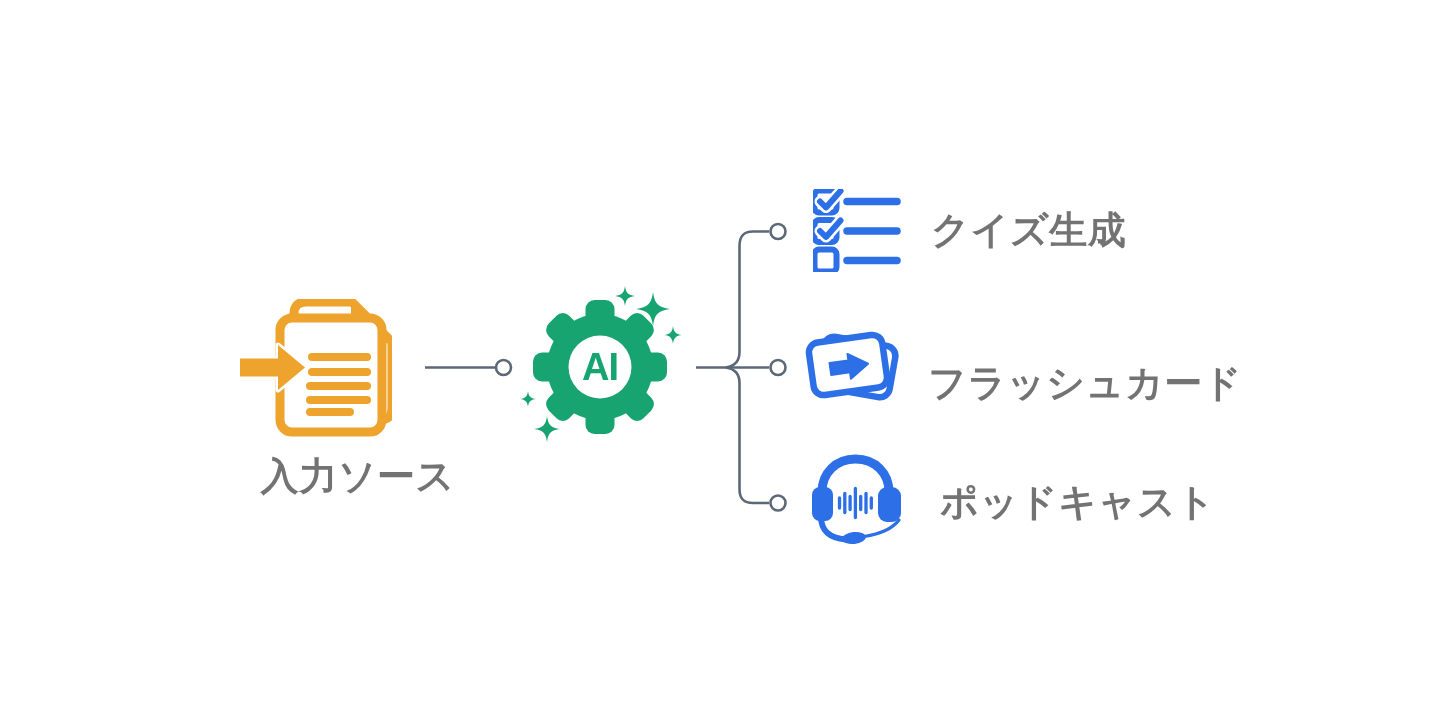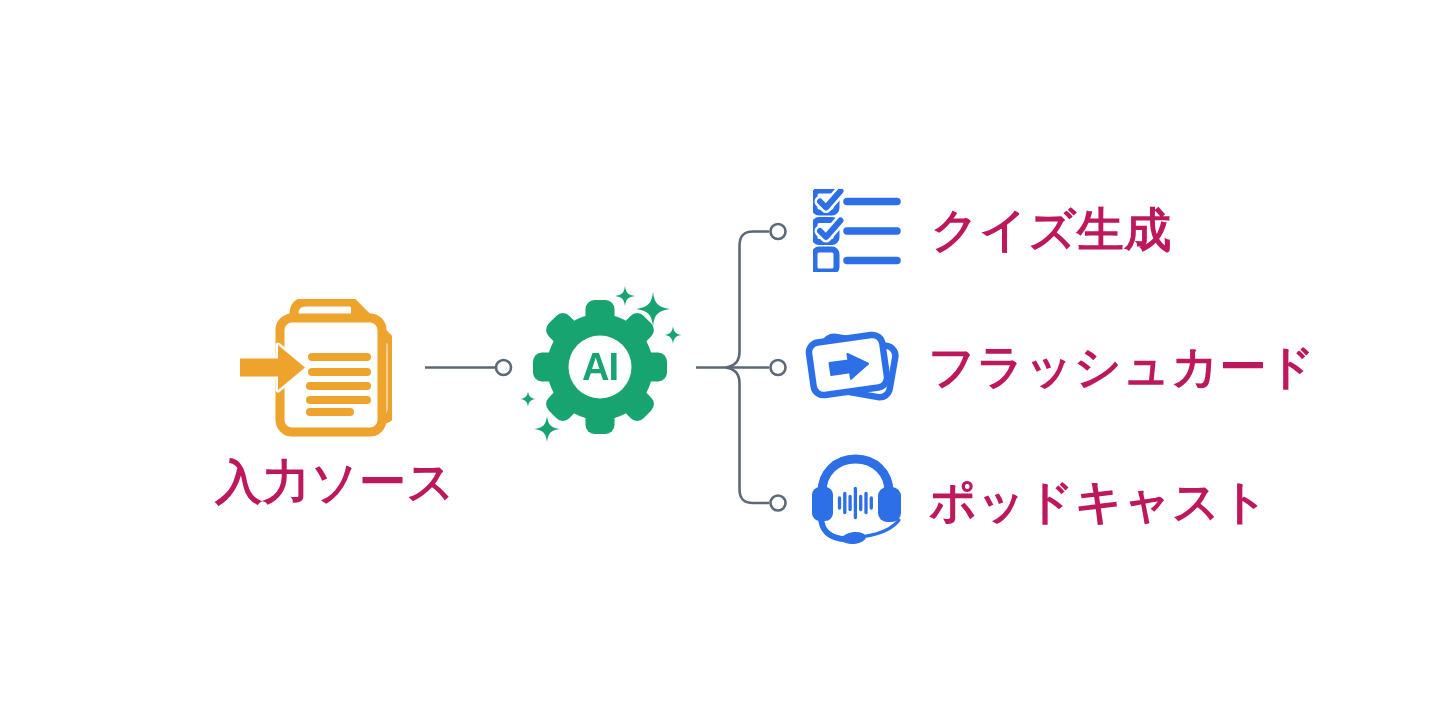--- a/index.html
+++ b/index.html
@@ -9,38 +9,38 @@
     font-family: "Liberation Sans", "DejaVu Sans", sans-serif;
     overflow: hidden;
   }
   .canvas {
     position: relative;
     width: 1456px; height: 720px;
     background: #ffffff;
   }
   .abs { position: absolute; }
   .node-label {
-    color: #be185d;
-    font-size: 47px;
+    color: #737373;
+    font-size: 38px;
     font-weight: 700;
     letter-spacing: 0.5px;
     white-space: nowrap;
   }
   .input-label {
     left: 215px; top: 451px; width: 240px;
     text-align: right;
   }
   .output-row {
     position: absolute;
     display: flex;
     align-items: center;
   }
   .row-quiz      { left: 813px; top: 189px; height: 83px;  gap: 30px; }
-  .row-flashcard { left: 804px; top: 325px; height: 84px;  gap: 26px; }
-  .row-podcast   { left: 808px; top: 452px; height: 100px; gap: 26px; }
+  .row-flashcard { left: 804px; top: 325px; height: 84px;  gap: 26px; align-items: flex-end; }
+  .row-podcast   { left: 808px; top: 452px; height: 100px; gap: 37px; }
   svg { display: block; }
 </style>
 </head>
 <body>
 
 <svg width="0" height="0" style="position:absolute" aria-hidden="true">
   <defs>
     <path id="spark" d="M 0 -1 C 0.09 -0.31 0.31 -0.09 1 0 C 0.31 0.09 0.09 0.31 0 1 C -0.09 0.31 -0.31 0.09 -1 0 C -0.31 -0.09 -0.09 -0.31 0 -1 Z"></path>
   </defs>
 </svg>

